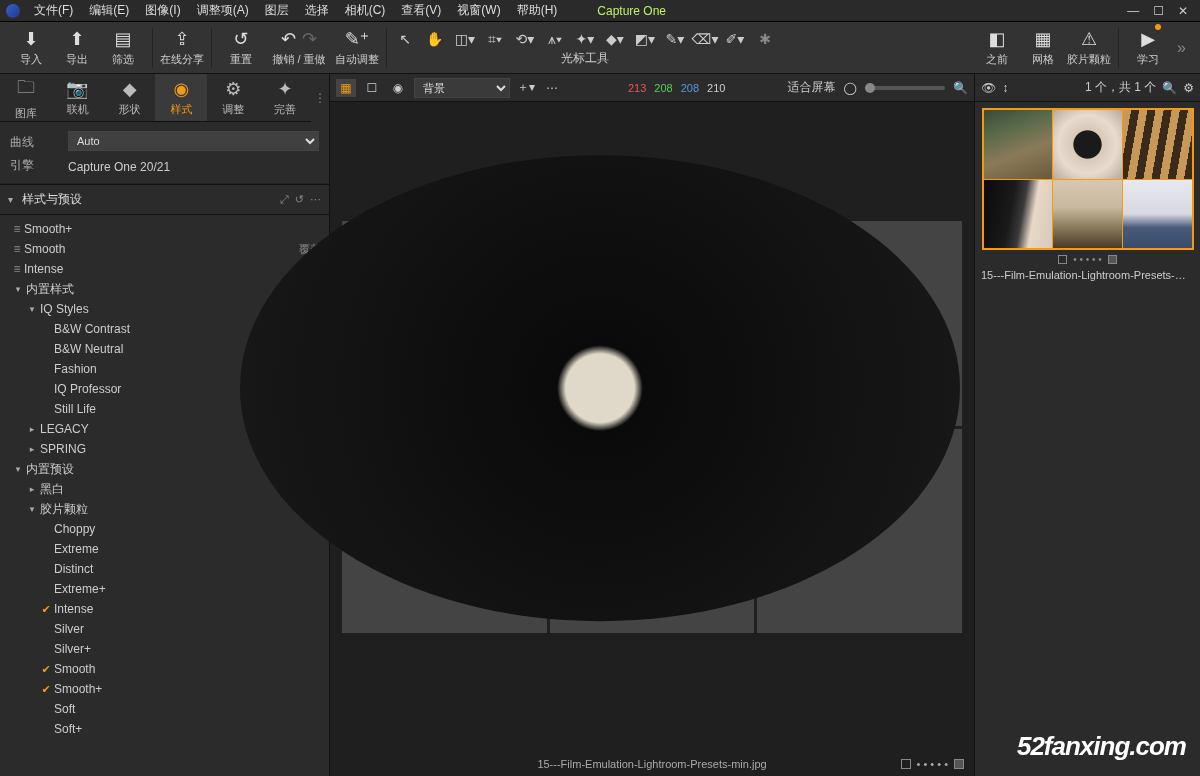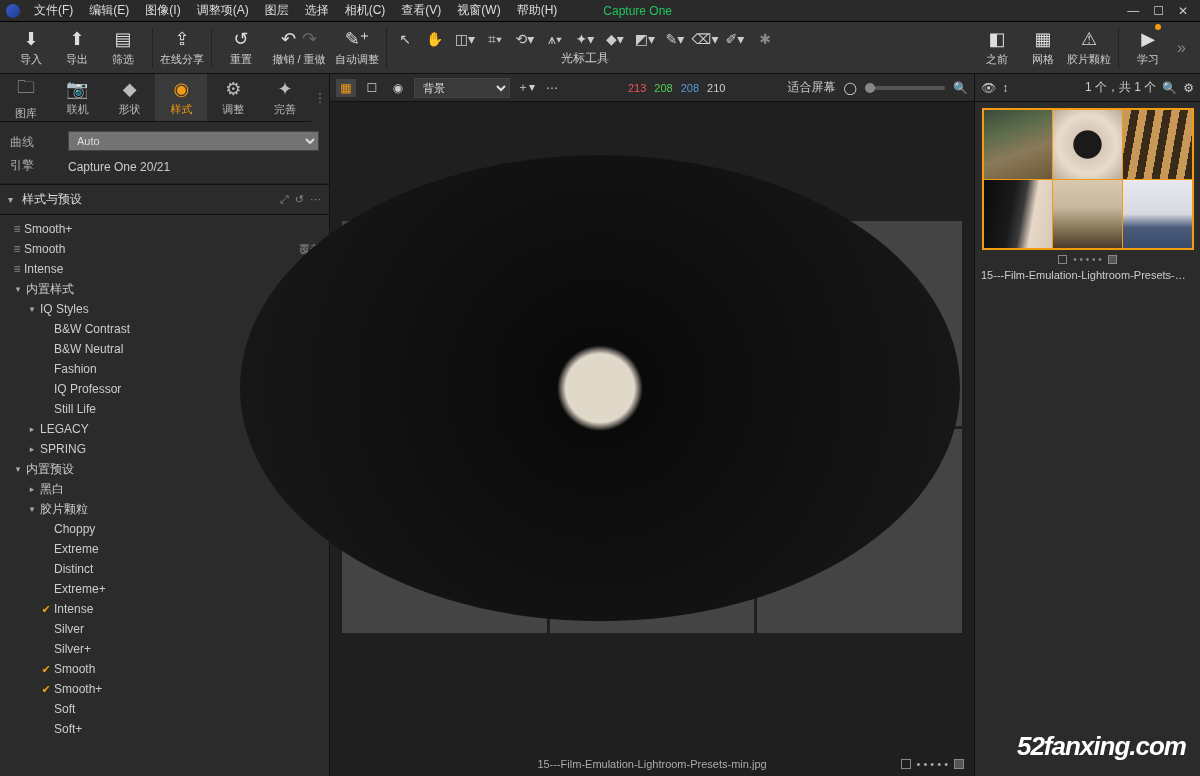--- a/index.html
+++ b/index.html
@@ -1,41 +1,41 @@
 <!DOCTYPE html>
 <html><head>
 <meta charset="utf-8">
 <style>
 *{box-sizing:border-box;margin:0;padding:0;font-family:"Microsoft YaHei",Arial,sans-serif;user-select:none}
 body{background:#1a1a1a;color:#ccc;font-size:12px;width:1200px;height:776px;overflow:hidden;display:flex;flex-direction:column}
 .menubar{height:22px;background:#2a2a2a;display:flex;align-items:center;padding:0 6px;gap:0;border-bottom:1px solid #000}
 .menubar .logo{width:14px;height:14px;border-radius:50%;background:linear-gradient(135deg,#3a5fcd,#1e3a8a);margin-right:6px;display:inline-block}
 .menubar .mi{padding:2px 8px;font-size:12px;color:#ddd;cursor:default}
-.menubar .app{margin-left:30px;color:#22c55e}
+.menubar .app{margin-left:24px;color:#bef264}
 .winbtns{margin-left:auto;display:flex;gap:14px;padding-right:6px}
 .winbtns span{font-size:12px;color:#ccc}
 .toolbar{height:52px;background:#333;display:flex;align-items:center;padding:0 8px;border-bottom:1px solid #111}
 .tbtn{display:flex;flex-direction:column;align-items:center;justify-content:center;min-width:46px;height:48px;color:#ccc;font-size:11px;gap:2px}
 .tbtn .ic{height:22px;display:flex;align-items:center;justify-content:center;font-size:18px;color:#ddd}
 .tsep{width:1px;height:40px;background:#222;margin:0 6px}
 .cursor-tools{display:flex;gap:6px;align-items:center}
 .cursor-tools .ct{width:24px;height:22px;display:flex;align-items:center;justify-content:center;font-size:14px;color:#ccc}
 .cursor-wrap{display:flex;flex-direction:column;align-items:center}
 .right-tools{margin-left:auto;display:flex;align-items:center}
 .body{flex:1;display:flex;min-height:0}
 .leftpanel{width:330px;background:#2b2b2b;display:flex;flex-direction:column;border-right:1px solid #111;overflow:hidden}
 .tooltabs{height:48px;display:flex;border-bottom:1px solid #111}
 .tooltabs .tt{flex:1;display:flex;flex-direction:column;align-items:center;justify-content:center;gap:2px;font-size:11px;color:#bbb}
 .tooltabs .tt.active{background:#3a3a3a;color:#f39c12}
 .tooltabs .tt .ic{font-size:18px}
 .dotsv{width:18px;display:flex;align-items:center;justify-content:center;color:#888}
 .curvesec{padding:6px 10px;border-bottom:1px solid #222}
 .curvesec .row{display:flex;align-items:flex-end;gap:8px;padding:3px 0}
 .curvesec .lbl{width:50px;color:#aaa;font-size:12px}
-.curvesec select{flex:1;background:#737373;border:1px solid #444;color:#ddd;font-size:11px;padding:2px 4px}
+.curvesec select{flex:1;background:#404040;border:1px solid #444;color:#ddd;font-size:11px;padding:2px 4px}
 .curvesec .val{color:#ccc}
 .sechead{display:flex;align-items:center;padding:6px 8px;border-top:1px solid #111;border-bottom:1px solid #111}
 .sechead .chev{width:14px;font-size:10px;color:#aaa}
 .sechead .title{flex:1;font-size:12px;color:#ddd}
 .sechead .ics{display:flex;gap:6px;font-size:11px;color:#888}
 .tree{overflow-y:auto;flex:1;padding:4px 0}
 .tree .node{display:flex;align-items:center;padding:2px 8px;height:20px;font-size:12px;color:#ccc}
 .tree .node .ind{display:inline-block}
 .tree .chev{width:12px;font-size:9px;color:#aaa;text-align:center}
 .tree .bar{width:10px;color:#888;text-align:center}

